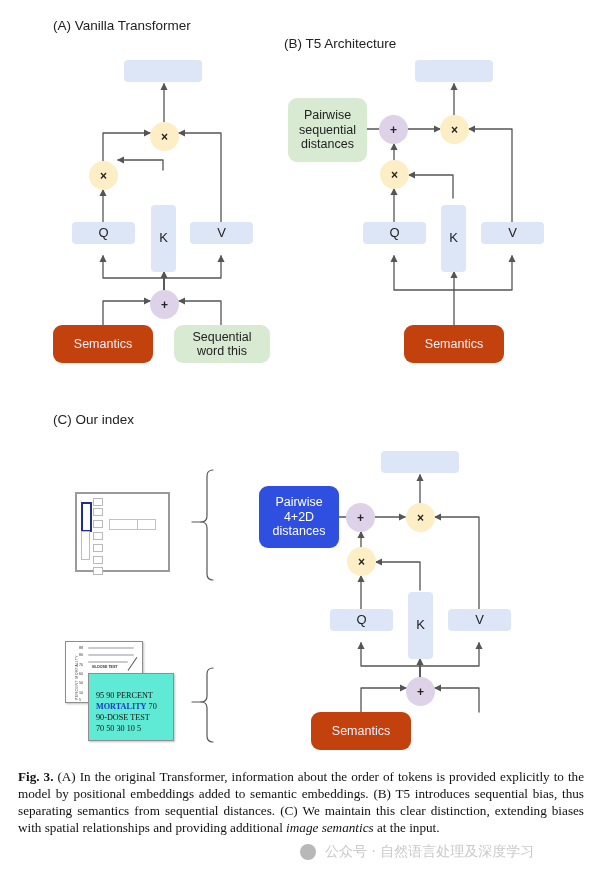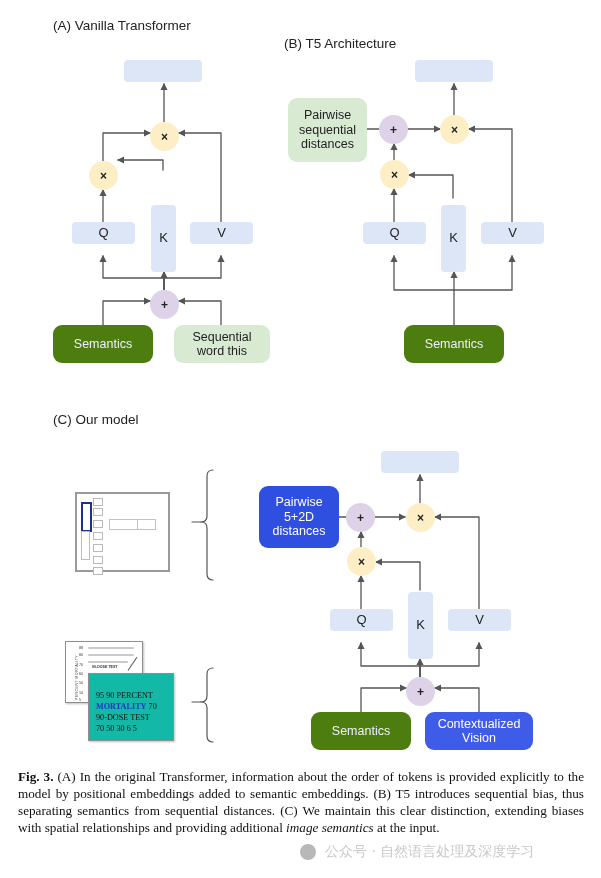--- a/index.html
+++ b/index.html
@@ -17,21 +17,21 @@
 
   svg.wires{position:absolute;left:0;top:0;width:601px;height:878px;overflow:visible;}
 
   
   .node{position:absolute;box-sizing:border-box;display:flex;align-items:center;
         justify-content:center;text-align:right;line-height:1.15;}
 
   .box-light{background:#dce6f7;border-radius:4px;}
   .box-qkv{background:#dce6f7;border-radius:4px;font-size:13px;color:#222;}
   .box-green{background:#d9ead3;border-radius:9px;font-size:12.5px;color:#222;padding:4px;}
-  .box-navy{background:#4d7c0f;border-radius:9px;font-size:12.5px;color:#eef0ff;}
+  .box-navy{background:#c2410c;border-radius:9px;font-size:12.5px;color:#eef0ff;}
   .box-blue{background:#2f4fe0;border-radius:9px;font-size:12.5px;color:#ffffff;}
   .box-blue2{background:#3e5ce8;border-radius:9px;font-size:12.5px;color:#ffffff;}
 
   .op{position:absolute;border-radius:50%;display:flex;align-items:center;
       justify-content:center;font-size:12px;font-weight:bold;color:#222;
       font-family:"Liberation Sans",sans-serif;}
   .op-mul{background:#fdeec6;}
   .op-add{background:#ded2e9;}
 
   
@@ -44,21 +44,21 @@
 
   .doc-chart{position:absolute;background:#fff;border:1px solid #8e8e8e;box-sizing:border-box;
              overflow:hidden;box-shadow:1px 1px 2px rgba(0,0,0,.25);}
   .doc-chart .ylab{position:absolute;transform:rotate(-90deg);transform-origin:left top;
                    font-size:3.6px;letter-spacing:.4px;color:#444;white-space:nowrap;}
   .doc-chart .ytick{position:absolute;font-size:3.6px;color:#333;}
   .doc-chart .blurline{position:absolute;background:#c9c9d2;height:1.5px;border-radius:1px;}
   .doc-chart .cap{position:absolute;font-size:3.6px;color:#333;font-weight:bold;white-space:nowrap;}
   .doc-chart .diag{position:absolute;background:#555;height:1px;transform-origin:left center;}
 
-  .doc-ocr{position:absolute;background:#14b8a6;border:1px solid #8e8e8e;box-sizing:border-box;
+  .doc-ocr{position:absolute;background:#5eead4;border:1px solid #8e8e8e;box-sizing:border-box;
            font-family:"Liberation Serif",serif;box-shadow:1px 1px 2px rgba(0,0,0,.25);}
   .doc-ocr .line{position:absolute;font-size:8.2px;color:#111;white-space:nowrap;}
   .doc-ocr .mort{color:#1a36c4;font-weight:bold;}
 
   
   .caption{
     position:absolute;left:18px;top:768px;width:566px;
     font-family:"Liberation Serif",serif;font-size:13.2px;line-height:1.30;
     color:#111;text-align:justify;
   }
@@ -150,21 +150,21 @@
 
       <path d="M213,470 q-6,0 -6,6 L207,516 q0,6 -6,6 q6,0 6,6 L207,574 q0,6 6,6" stroke-width="1.2"></path>
       <path d="M201,522 L192,522" stroke-width="1.2"></path>
       <path d="M213,668 q-6,0 -6,6 L207,696 q0,6 -6,6 q6,0 6,6 L207,736 q0,6 6,6" stroke-width="1.2"></path>
       <path d="M201,702 L192,702" stroke-width="1.2"></path>
     </g>
   </svg>
 
   <div class="panel-title" style="left:53px;top:18px;">(A) Vanilla Transformer</div>
   <div class="panel-title" style="left:284px;top:36px;">(B) T5 Architecture</div>
-  <div class="panel-title" style="left:53px;top:412px;">(C) Our model</div>
+  <div class="panel-title" style="left:53px;top:412px;">(C) Our index</div>
 
   <div class="node box-light" style="left:124px;top:60px;width:78px;height:22px;"></div>
 
   <div class="op op-mul" style="left:150px;top:122px;width:29px;height:29px;">×</div>
   <div class="op op-mul" style="left:89px;top:161px;width:29px;height:29px;">×</div>
   <div class="op op-add" style="left:150px;top:290px;width:29px;height:29px;">+</div>
 
   <div class="node box-qkv" style="left:72px;top:222px;width:63px;height:22px;">Q</div>
   <div class="node box-qkv" style="left:151px;top:205px;width:25px;height:67px;">K</div>
   <div class="node box-qkv" style="left:190px;top:222px;width:63px;height:22px;">V</div>
@@ -221,45 +221,41 @@
     <div class="blurline" style="left:22px;top:12px;width:46px;"></div>
     <div class="blurline" style="left:22px;top:19px;width:40px;"></div>
     <div class="cap" style="left:26px;top:23px;">90-DOSE TEST</div>
     <div class="diag" style="left:62px;top:28px;width:16px;transform:rotate(-56deg);"></div>
   </div>
 
   <div class="doc-ocr" style="left:88px;top:673px;width:86px;height:68px;">
     <div class="line" style="left:7px;top:17px;">95 90 PERCENT</div>
     <div class="line" style="left:7px;top:28px;"><span class="mort">MORTALITY</span><span> 70</span></div>
     <div class="line" style="left:7px;top:39px;">90-DOSE TEST</div>
-    <div class="line" style="left:7px;top:50px;">70 50 30 6 5</div>
+    <div class="line" style="left:7px;top:50px;">70 50 30 10 5</div>
   </div>
 
   <div class="node box-light" style="left:381px;top:451px;width:78px;height:22px;"></div>
 
   <div class="node box-blue" style="left:259px;top:486px;width:80px;height:62px;flex-direction:column;">
     <span>Pairwise</span>
-    <span>5+2D</span>
+    <span>4+2D</span>
     <span>distances</span>
   </div>
 
   <div class="op op-add" style="left:346px;top:503px;width:29px;height:29px;">+</div>
   <div class="op op-mul" style="left:406px;top:503px;width:29px;height:29px;">×</div>
   <div class="op op-mul" style="left:347px;top:547px;width:29px;height:29px;">×</div>
   <div class="op op-add" style="left:406px;top:677px;width:29px;height:29px;">+</div>
 
   <div class="node box-qkv" style="left:330px;top:609px;width:63px;height:22px;">Q</div>
   <div class="node box-qkv" style="left:408px;top:592px;width:25px;height:67px;">K</div>
   <div class="node box-qkv" style="left:448px;top:609px;width:63px;height:22px;">V</div>
 
   <div class="node box-navy" style="left:311px;top:712px;width:100px;height:38px;">Semantics</div>
-  <div class="node box-blue2" style="left:425px;top:712px;width:108px;height:38px;flex-direction:column;">
-    <span>Contextualized</span>
-    <span>Vision</span>
-  </div>
 
   <div class="caption">
     <b>Fig. 3.</b><span> (A) In the original Transformer, information about the order of tokens is provided explicitly to the model by positional embeddings added to semantic embeddings.</span><span> (B) T5 introduces sequential bias, thus separating semantics from sequential distances.</span><span> (C) We maintain this clear distinction, extending biases with spatial relationships and providing additional </span><i>image semantics</i><span> at the input.</span>
   </div>
 
   <div class="watermark">
     <span class="wmlogo"></span>
     <span>公众号 · 自然语言处理及深度学习</span>
   </div>
 

